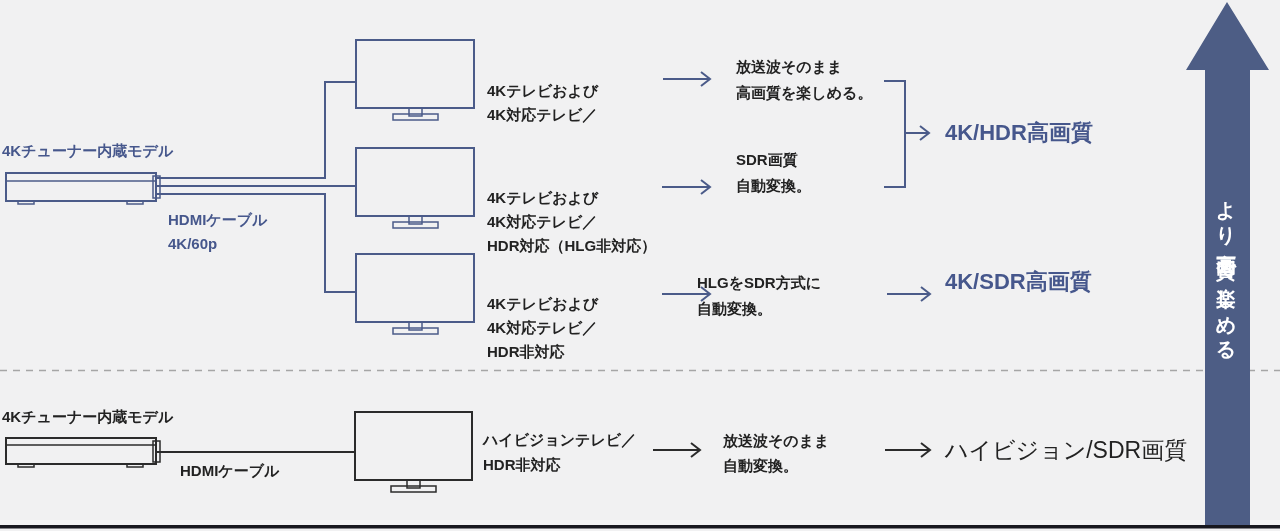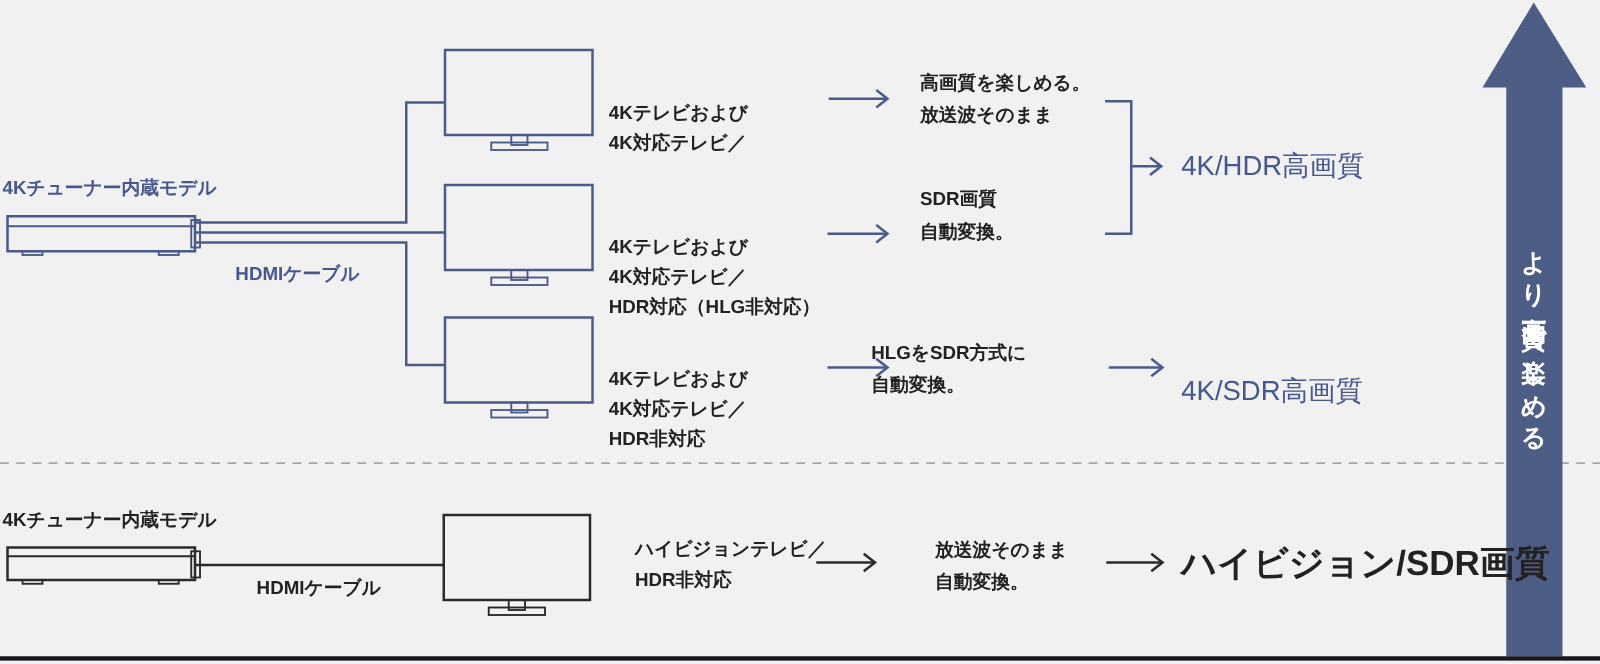--- a/index.html
+++ b/index.html
@@ -7,24 +7,24 @@
     position:relative;width:1280px;height:531px;background:#f1f1f2;
     font-family:"Liberation Sans","DejaVu Sans",sans-serif;overflow:hidden;
   }
   .stage svg{position:absolute;left:0;top:0;}
   .txt{position:absolute;white-space:nowrap;}
   .navy{color:#46578c;}
   .blk{color:#222;}
   .b15{font-size:15px;font-weight:700;line-height:20px;}
   .lh24{line-height:24px;margin-top:36px;}
   .lh26{line-height:26px;}
-  .lh25{line-height:25px;margin-left:25px;}
-  .b22{font-size:22px;font-weight:400;line-height:26px;}
-  .b21{font-size:28px;font-weight:700;line-height:25px;}
-  .center{text-align:center;}
+  .lh25{line-height:25px;}
+  .b22{font-size:22px;font-weight:700;line-height:26px;}
+  .b21{font-size:23px;font-weight:400;line-height:25px;}
+  .center{}
   .banner-text{
     position:absolute;left:1204px;top:157px;width:46px;height:225px;
     display:flex;align-items:center;justify-content:center;
     writing-mode:vertical-rl;color:#ffffff;font-size:20px;font-weight:700;
     letter-spacing:3px;
   }
   .nv{stroke:#4b5b89;stroke-width:2;fill:none;}
   .nvf{stroke:#4b5b89;stroke-width:1.5;fill:none;}
   .bk{stroke:#2b2b2b;stroke-width:2;fill:none;}
   .bkf{stroke:#2b2b2b;stroke-width:1.5;fill:none;}
@@ -118,30 +118,31 @@
 
     <polygon points="1227,2 1269,70 1250,70 1250,525 1205,525 1205,70 1186,70" fill="#4d5d85"></polygon>
 
     <rect x="0" y="525" width="1280" height="3.5" fill="#17171e"></rect>
   </svg>
 
   <div class="txt navy b15" style="left:2px;top:141px">4Kチューナー内蔵モデル</div>
 
   <div class="txt navy b15 center" style="left:168px;top:208px;width:140px;line-height:24px">
     <div>HDMIケーブル</div>
+    <div>4K/60p</div>
   </div>
 
   <div class="txt blk b15 lh24" style="left:487px;top:43px">
     <div>4Kテレビおよび</div>
     <div>4K対応テレビ／</div>
   </div>
 
   <div class="txt blk b15 lh26" style="left:736px;top:54px">
+    <div>放送波そのまま</div>
     <div>高画質を楽しめる。</div>
-    <div>放送波そのまま</div>
   </div>
 
   <div class="txt blk b15 lh24" style="left:487px;top:150px">
     <div>4Kテレビおよび</div>
     <div>4K対応テレビ／</div>
     <div>HDR対応（HLG非対応）</div>
   </div>
 
   <div class="txt blk b15 lh26" style="left:736px;top:147px">
     <div>SDR画質</div>
@@ -154,21 +155,21 @@
     <div>HDR非対応</div>
   </div>
 
   <div class="txt blk b15 lh26" style="left:697px;top:270px">
     <div>HLGをSDR方式に</div>
     <div>自動変換。</div>
   </div>
 
   <div class="txt navy b22" style="left:945px;top:120px">4K/HDR高画質</div>
 
-  <div class="txt navy b22" style="left:945px;top:300px">4K/SDR高画質</div>
+  <div class="txt navy b22" style="left:945px;top:269px">4K/SDR高画質</div>
 
   <div class="txt blk b15" style="left:2px;top:407px">4Kチューナー内蔵モデル</div>
 
   <div class="txt blk b15 center" style="left:180px;top:461px;width:150px">HDMIケーブル</div>
 
   <div class="txt blk b15 lh25" style="left:483px;top:427px">
     <div>ハイビジョンテレビ／</div>
     <div>HDR非対応</div>
   </div>
 

